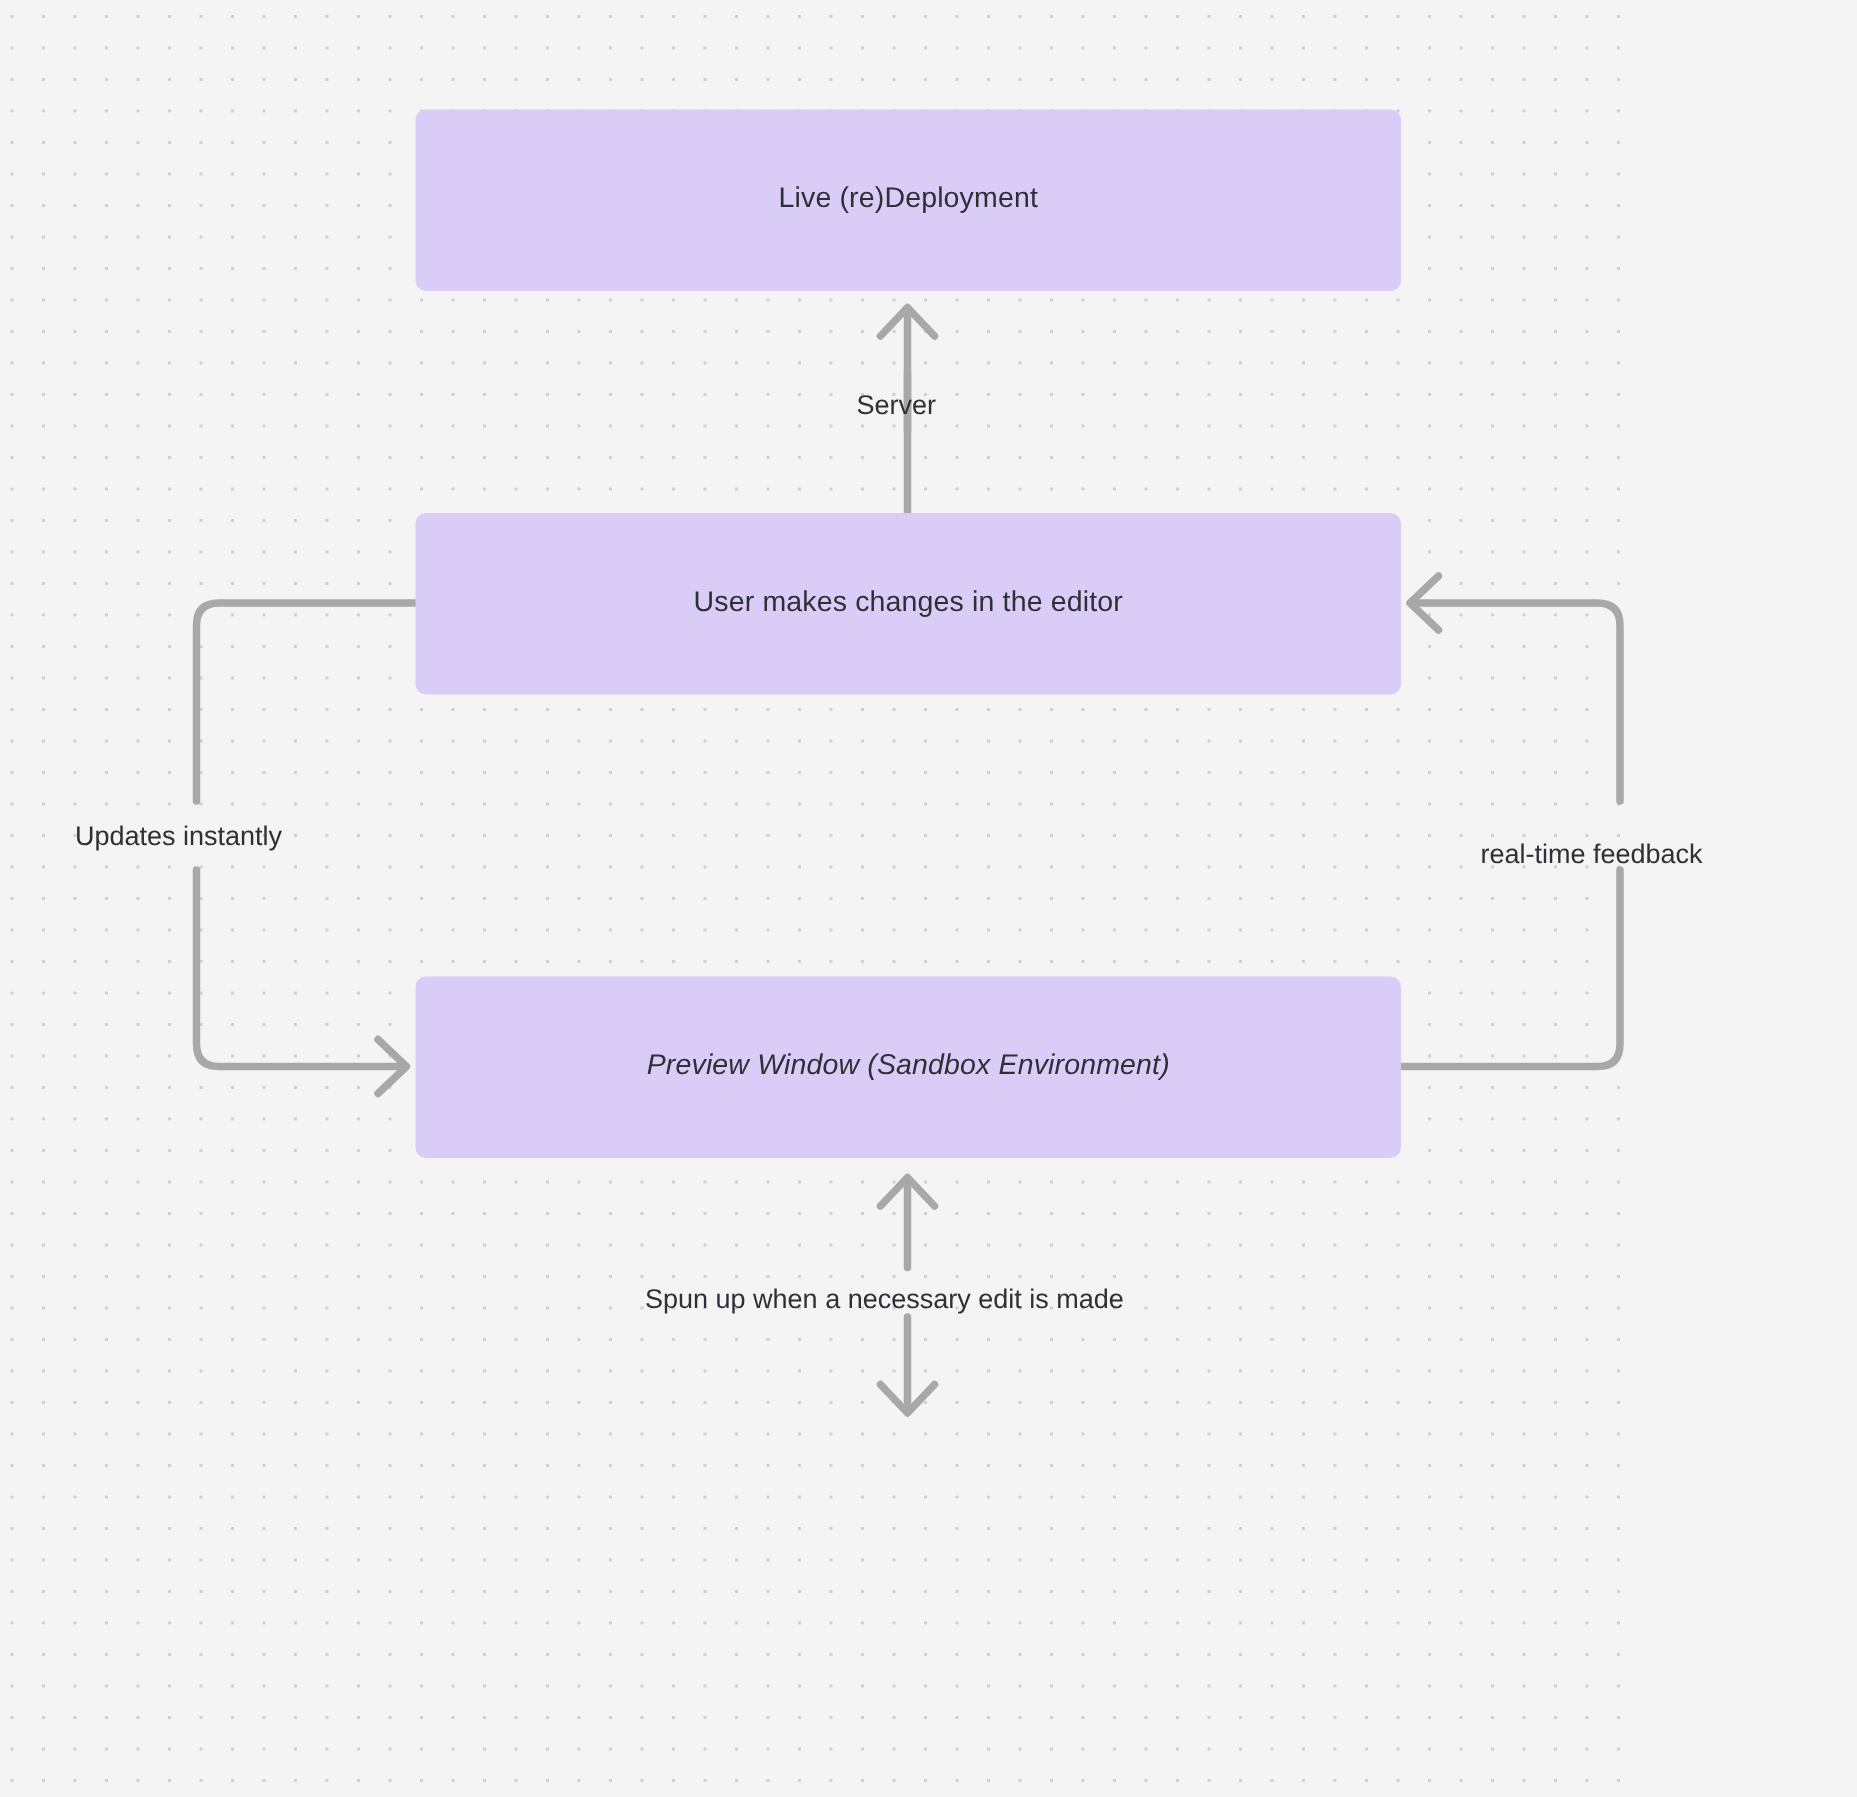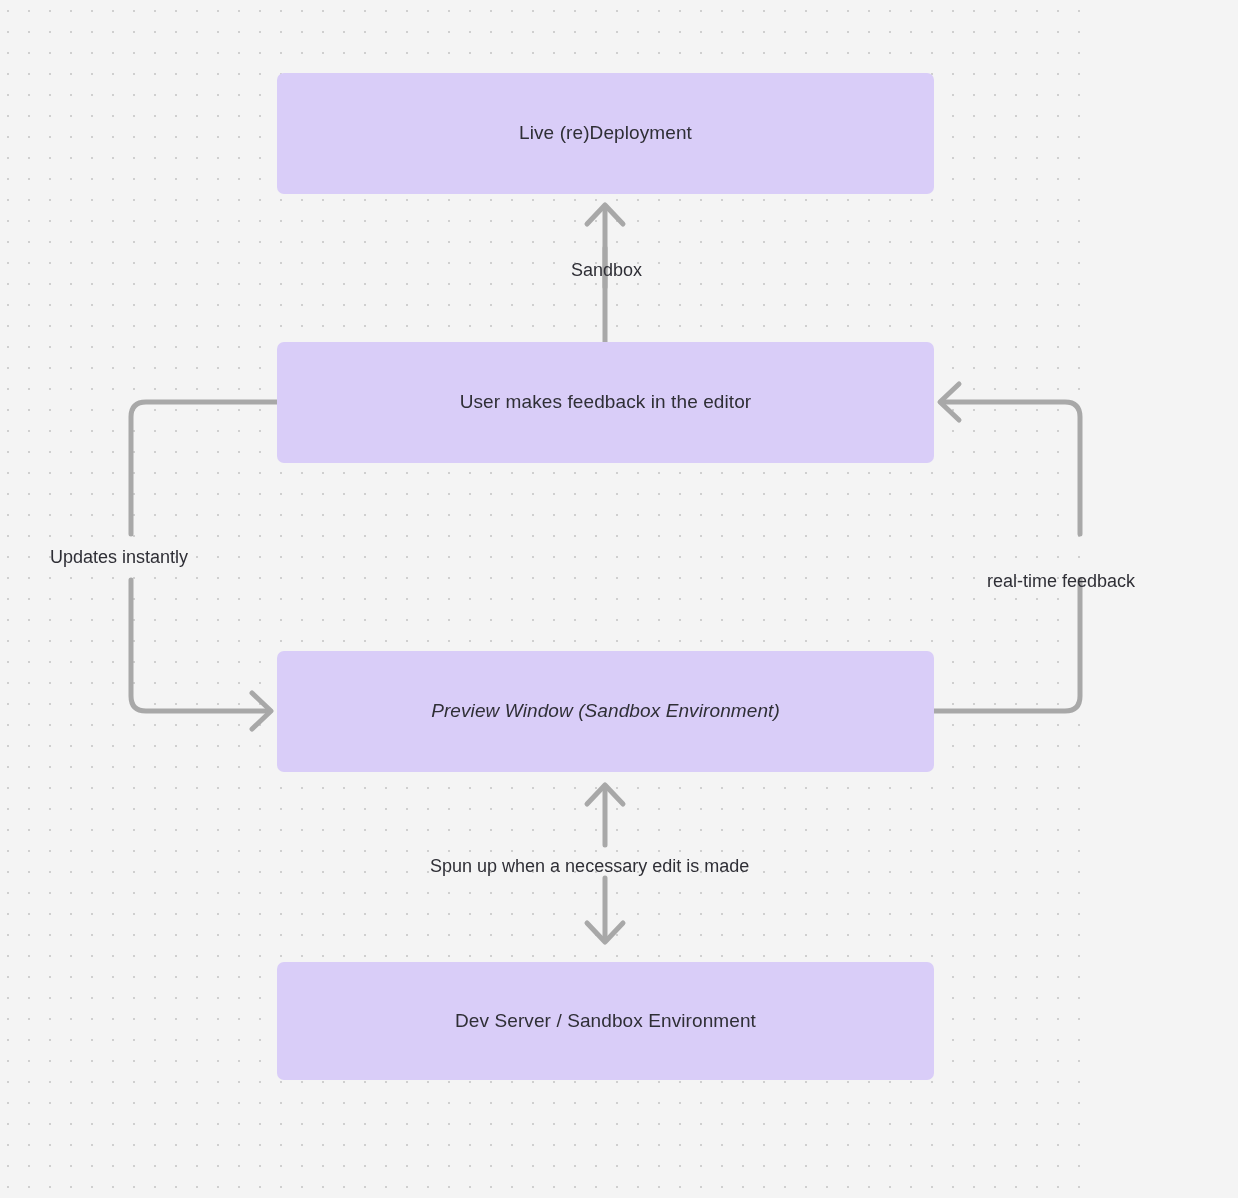--- a/index.html
+++ b/index.html
@@ -56,21 +56,21 @@
   }
   
   #node-live       { left: 277px; top: 73px;  width: 657px; height: 121px; }
   #node-user       { left: 277px; top: 342px; width: 657px; height: 121px; }
   #node-preview    { left: 277px; top: 651px; width: 657px; height: 121px; font-style: italic; }
   #node-devserver  { left: 277px; top: 962px; width: 657px; height: 118px; }
 
   
   #label-publish        { left: 571px; top: 261px; }
   #label-updates        { left: 50px;  top: 548px; }
-  #label-realtime       { left: 987px; top: 572px; }
+  #label-realtime       { left: 987px; top: 560px; }
   #label-spunup         { left: 430px; top: 857px; }
 </style>
 </head>
 <body>
 
 <div id="canvas">
 
   <svg class="edges" viewBox="0 0 1238 1198" width="1238" height="1198" xmlns="http://www.w3.org/2000/svg">
     <g fill="none" stroke="#a8a8a8" stroke-width="5" stroke-linecap="round" stroke-linejoin="round">
 
@@ -100,32 +100,29 @@
       </g>
 
     </g>
   </svg>
 
   <div class="node" id="node-live">
     <span class="node-label">Live (re)Deployment</span>
   </div>
 
   <div class="node" id="node-user">
-    <span class="node-label">User makes feedback in the editor</span>
+    <span class="node-label">User makes changes in the editor</span>
   </div>
 
   <div class="node" id="node-preview">
     <span class="node-label">Preview Window (Sandbox Environment)</span>
   </div>
 
-  <div class="node" id="node-devserver">
-    <span class="node-label">Dev Server / Sandbox Environment</span>
-  </div>
 
-  <div class="edge-label" id="label-publish">Sandbox</div>
+  <div class="edge-label" id="label-publish">Server</div>
 
   <div class="edge-label" id="label-updates">Updates instantly</div>
 
   <div class="edge-label" id="label-realtime">real-time feedback</div>
 
   <div class="edge-label" id="label-spunup">Spun up when a necessary edit is made</div>
 
 </div>
 
 </body></html>

